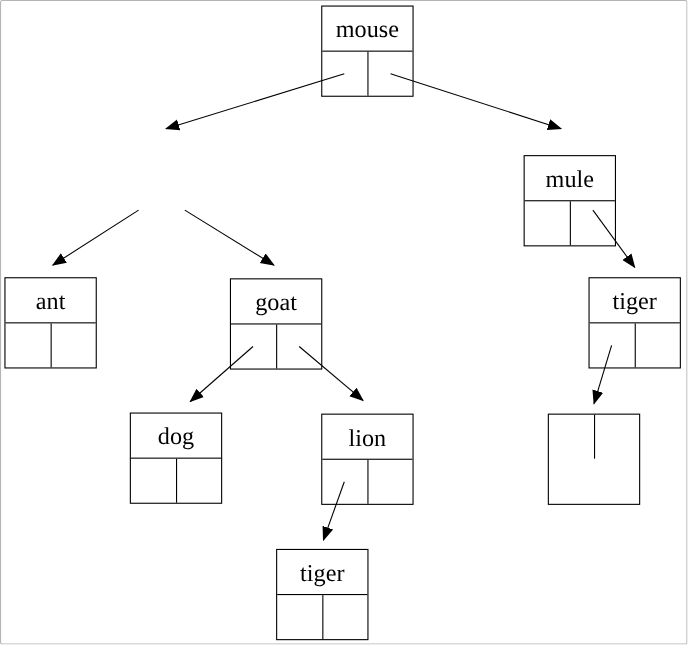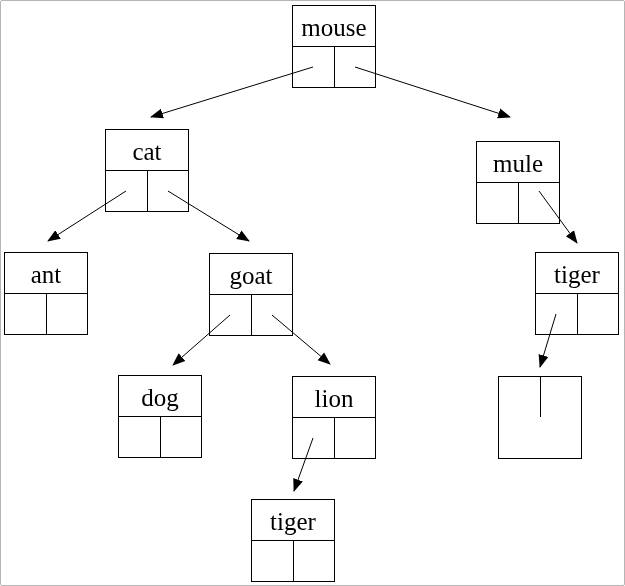--- a/index.html
+++ b/index.html
@@ -22,21 +22,21 @@
     border: 1px solid #000000;
     background: #ffffff;
   }
   .node-label {
     box-sizing: border-box;
     height: 41px;
     border-bottom: 1px solid #000000;
     display: flex;
     align-items: center;
     justify-content: center;
-    font-size: 25px;
+    font-size: 22px;
     line-height: 1;
     color: #000000;
     padding-top: 2px;
   }
   .node-cells {
     display: flex;
     height: 40px;
   }
   .pcell { flex: 1 1 50%; }
   .pcell.left { border-right: 1px solid #000000; }
@@ -54,27 +54,20 @@
 <div class="page">
 
   <div class="node" style="left:291px;top:4px">
     <div class="node-label">mouse</div>
     <div class="node-cells">
       <div class="pcell left"></div>
       <div class="pcell right"></div>
     </div>
   </div>
 
-  <div class="node" style="left:104px;top:128px">
-    <div class="node-label">cat</div>
-    <div class="node-cells">
-      <div class="pcell left"></div>
-      <div class="pcell right"></div>
-    </div>
-  </div>
 
   <div class="node" style="left:475px;top:140px">
     <div class="node-label">mule</div>
     <div class="node-cells">
       <div class="pcell left"></div>
       <div class="pcell right"></div>
     </div>
   </div>
 
   <div class="node" style="left:3px;top:251px">

